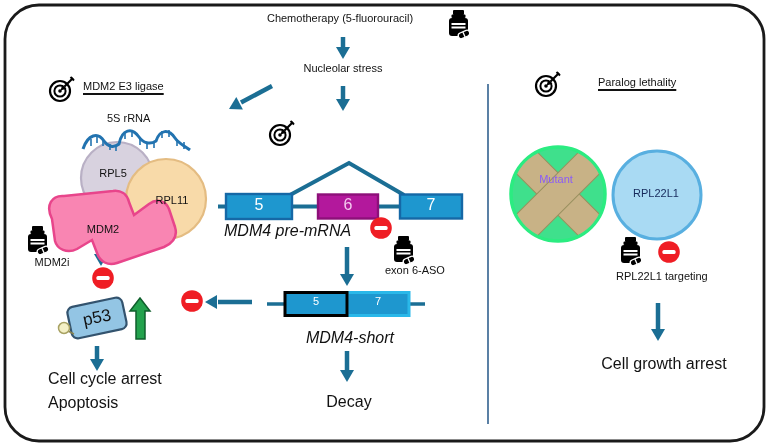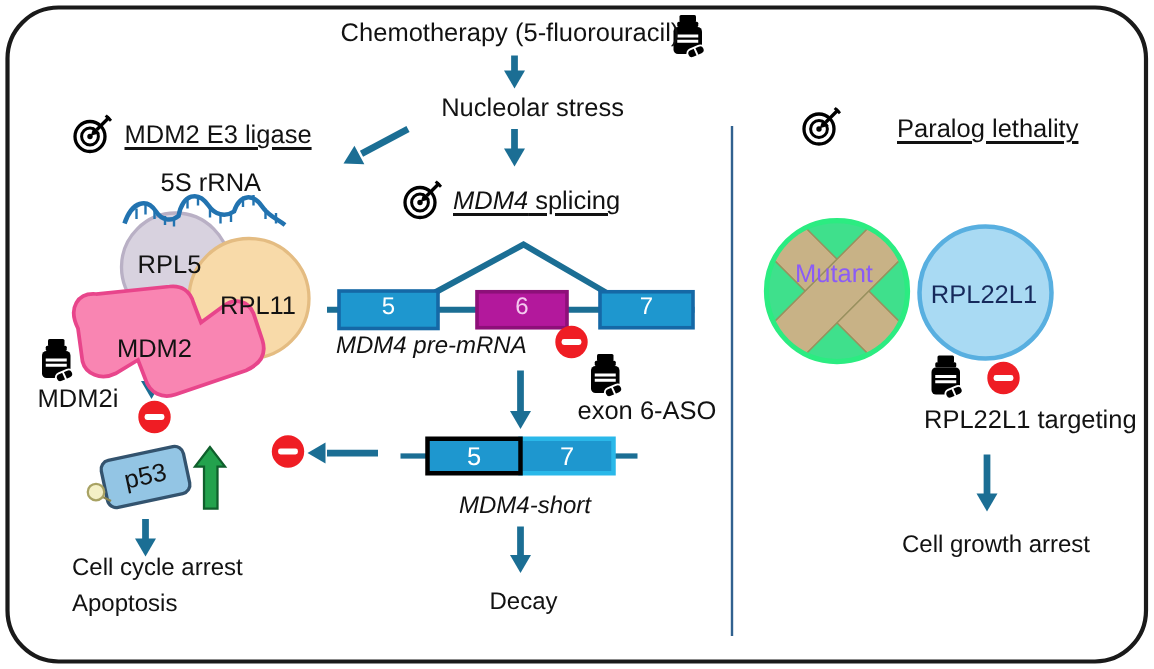--- a/index.html
+++ b/index.html
@@ -1,21 +1,21 @@
 <!DOCTYPE html>
 <html><head>
 <meta charset="utf-8">
 <style>
   html,body{margin:0;padding:0;background:#fff;}
   .stage{
     position:relative;width:769px;height:446px;background:#ffffff;
     font-family:"Liberation Sans",sans-serif;color:#121212;overflow:hidden;
   }
   .layer{position:absolute;left:0;top:0;}
-  .t{position:absolute;white-space:nowrap;font-size:17px;line-height:1.15;z-index:2;}
+  .t{position:absolute;white-space:nowrap;font-size:11px;line-height:1.15;z-index:2;}
   .c{text-align:center;}
   .i{font-style:italic;}
   .u{text-decoration:underline;text-underline-offset:3px;text-decoration-thickness:1.5px;}
   .w{color:#ffffff;}
   .f16{font-size:16px;}
   .f17{font-size:17px;font-weight:bold;font-weight:normal;}
   .maroon{color:#8b5cf6;}
   .navy{color:#16295B;}
   .pink6{color:#F4C9EF;}
   .rot{transform:rotate(-12deg);}
@@ -163,33 +163,32 @@
     <use href="#target-icon" x="269" y="120"></use>
     <use href="#target-icon" x="535" y="71"></use>
 
     <use href="#minus-badge" transform="translate(103,278)"></use>
     <use href="#minus-badge" transform="translate(192,301)"></use>
     <use href="#minus-badge" transform="translate(381,228)"></use>
     <use href="#minus-badge" transform="translate(669,252)"></use>
   </svg>
 
   <div class="t c" style="left:190px;top:12px;width:300px;">Chemotherapy (5-fluorouracil)</div>
-  <div class="t c" style="left:270px;top:62px;width:146px;text-align:right;">Nucleolar stress</div>
+  <div class="t c" style="left:270px;top:62px;width:146px;">Nucleolar stress</div>
 
   <div class="t u" style="left:83px;top:80px;">MDM2 E3 ligase</div>
   <div class="t" style="left:107px;top:112px;">5S rRNA</div>
   <div class="t c" style="left:73px;top:167px;width:80px;">RPL5</div>
   <div class="t c" style="left:132px;top:194px;width:80px;">RPL11</div>
   <div class="t c" style="left:63px;top:223px;width:80px;">MDM2</div>
   <div class="t c" style="left:20px;top:256px;width:64px;">MDM2i</div>
   <div class="t c f17 rot" style="left:67px;top:308px;width:60px;">p53</div>
   <div class="t f16" style="left:48px;top:370px;">Cell cycle arrest</div>
   <div class="t f16" style="left:48px;top:394px;">Apoptosis</div>
 
-  <div class="t u" style="left:302px;top:124px;"><span class="i">MDM4</span><span> splicing</span></div>
 
   <div class="t c f16 w" style="left:239px;top:196px;width:40px;">5</div>
   <div class="t c f16 pink6" style="left:328px;top:196px;width:40px;">6</div>
   <div class="t c f16 w" style="left:411px;top:196px;width:40px;">7</div>
   <div class="t i f16" style="left:224px;top:222px;">MDM4 pre-mRNA</div>
   <div class="t" style="left:385px;top:264px;">exon 6-ASO</div>
   <div class="t c w" style="left:296px;top:295px;width:40px;">5</div>
   <div class="t c w" style="left:358px;top:295px;width:40px;">7</div>
   <div class="t c i f16" style="left:290px;top:329px;width:120px;">MDM4-short</div>
   <div class="t c f16" style="left:299px;top:393px;width:100px;">Decay</div>

